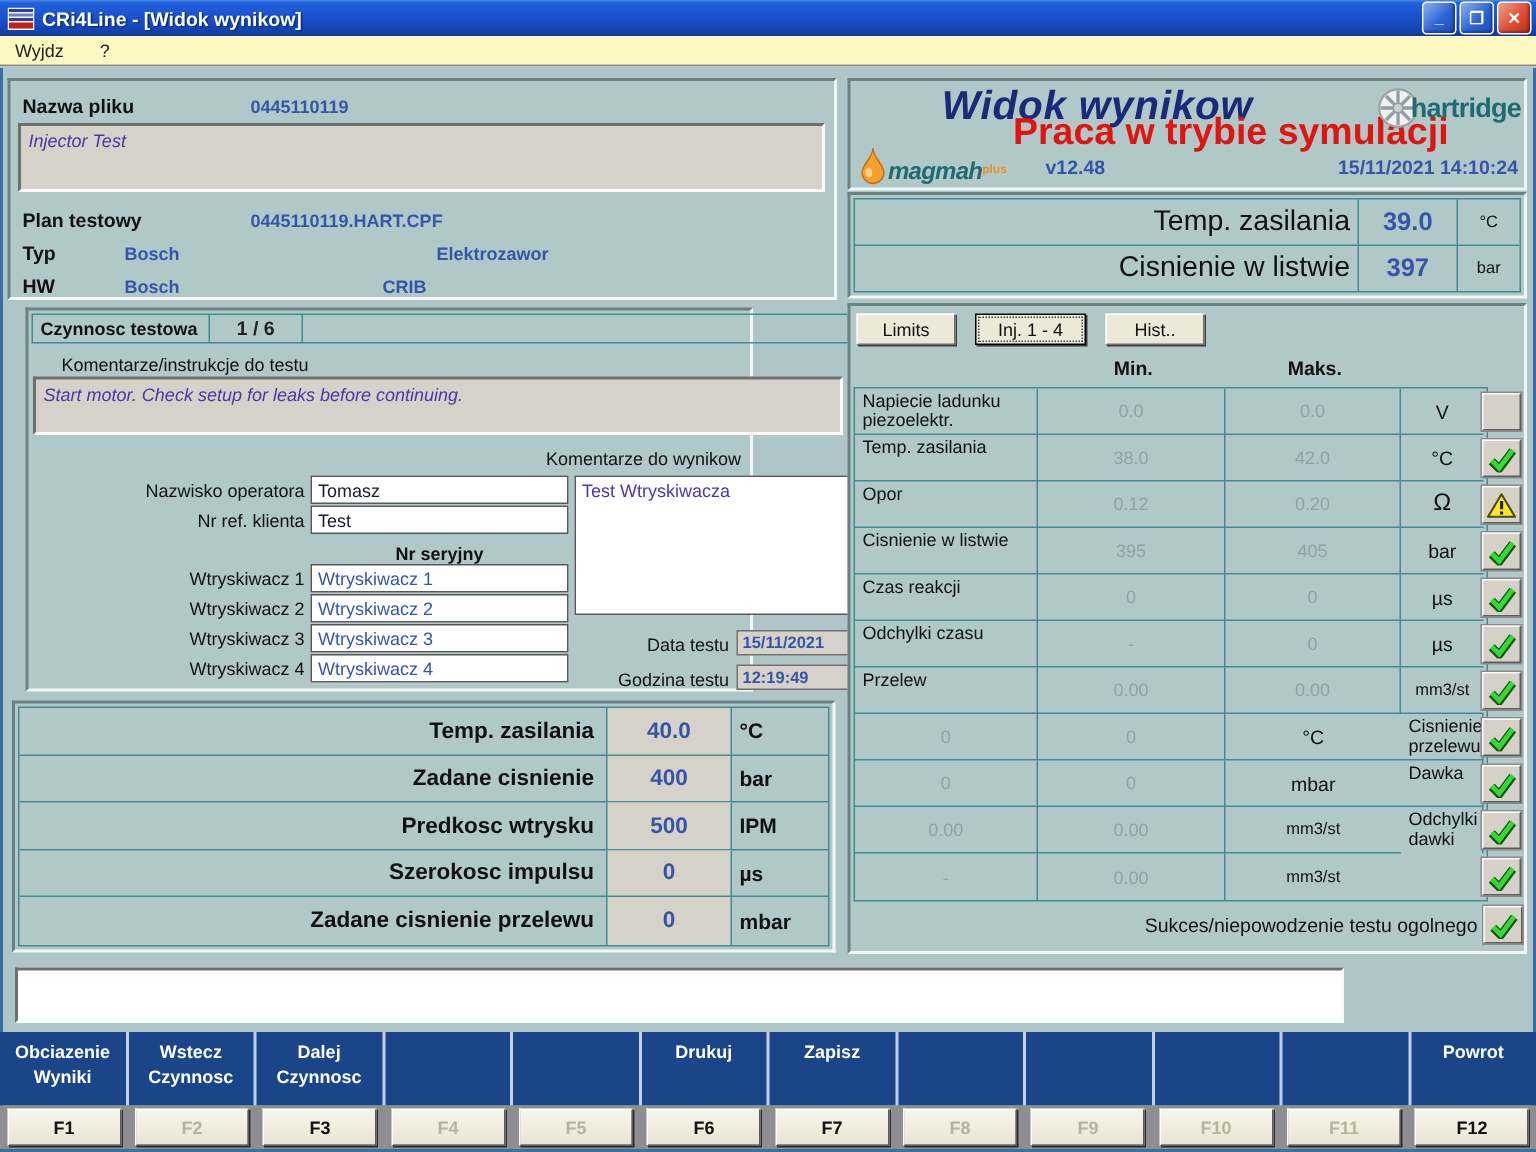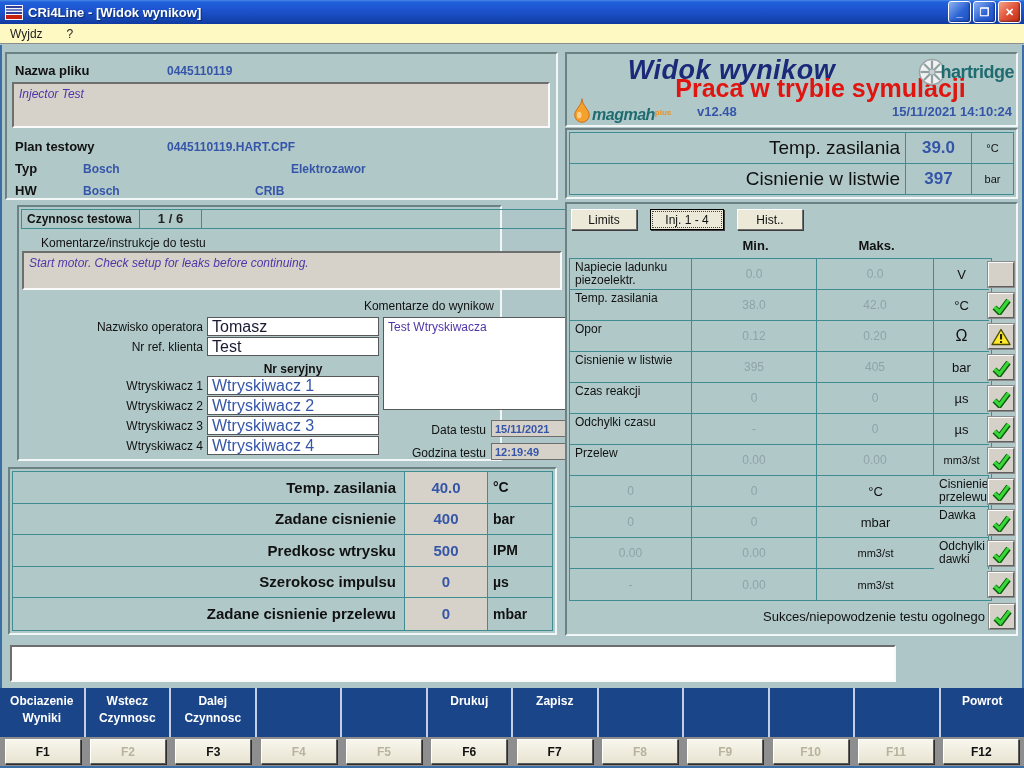--- a/index.html
+++ b/index.html
@@ -37,21 +37,21 @@
   
   .p-test{left:5px;top:205px;width:485px;height:256px;margin-left:12px;}
   .step-bar{position:absolute;left:2px;top:2px;width:545px;height:20px;border:1px solid #3f8d92;display:flex;box-sizing:border-box;}
   .step-lbl{width:118px;font-size:12px;font-weight:bold;color:#111;padding-left:5px;line-height:18px;border-right:1px solid #3f8d92;box-sizing:border-box;}
   .step-idx{width:62px;text-align:center;font-size:13px;font-weight:bold;color:#222;line-height:18px;border-right:1px solid #3f8d92;box-sizing:border-box;}
   .step-name{flex:1;padding-left:8px;font-size:13px;line-height:18px;color:#3556a8;font-weight:bold;}
   .cmt-lbl{position:absolute;left:22px;top:29px;font-size:12px;color:#111;}
   .res-cmt-lbl{position:absolute;right:6px;top:92px;font-size:12px;font-weight:normal;color:#111;}
   .frm-lbl{position:absolute;width:182px;text-align:right;font-size:12px;color:#111;}
   .inp{position:absolute;left:188px;width:172px;height:19px;background:#fff;border:1px solid #58585a;
-    font-size:16px;padding:0 4px;display:flex;align-items:center;color:#1a1a33;box-sizing:border-box;}
+    font-size:12px;padding:0 4px;display:flex;align-items:center;color:#1a1a33;box-sizing:border-box;}
   .inp.bluetxt{color:#3556a8;}
   .serial-hdr{position:absolute;left:188px;width:172px;top:155px;text-align:center;font-size:12px;font-weight:bold;color:#111;}
   .dt-field{position:absolute;left:472px;width:77px;height:17px;background:#d6d2c9;border:1px solid #6e6e6e;
     font-size:11px;font-weight:bold;color:#3556a8;display:flex;align-items:center;padding-left:3px;box-sizing:border-box;}
 
   
   .p-set{left:8px;top:467px;width:549px;height:168px;}
   .sp-table{position:absolute;left:2px;top:2px;right:2px;bottom:2px;border:1px solid #3f8d92;display:grid;
     grid-template-columns:1fr 84px 64px;grid-auto-rows:31.5px;}
   .sp-lbl{display:flex;align-items:center;justify-content:flex-end;padding-right:8px;font-size:15px;font-weight:bold;color:#111;border-bottom:1px solid #3f8d92;}

